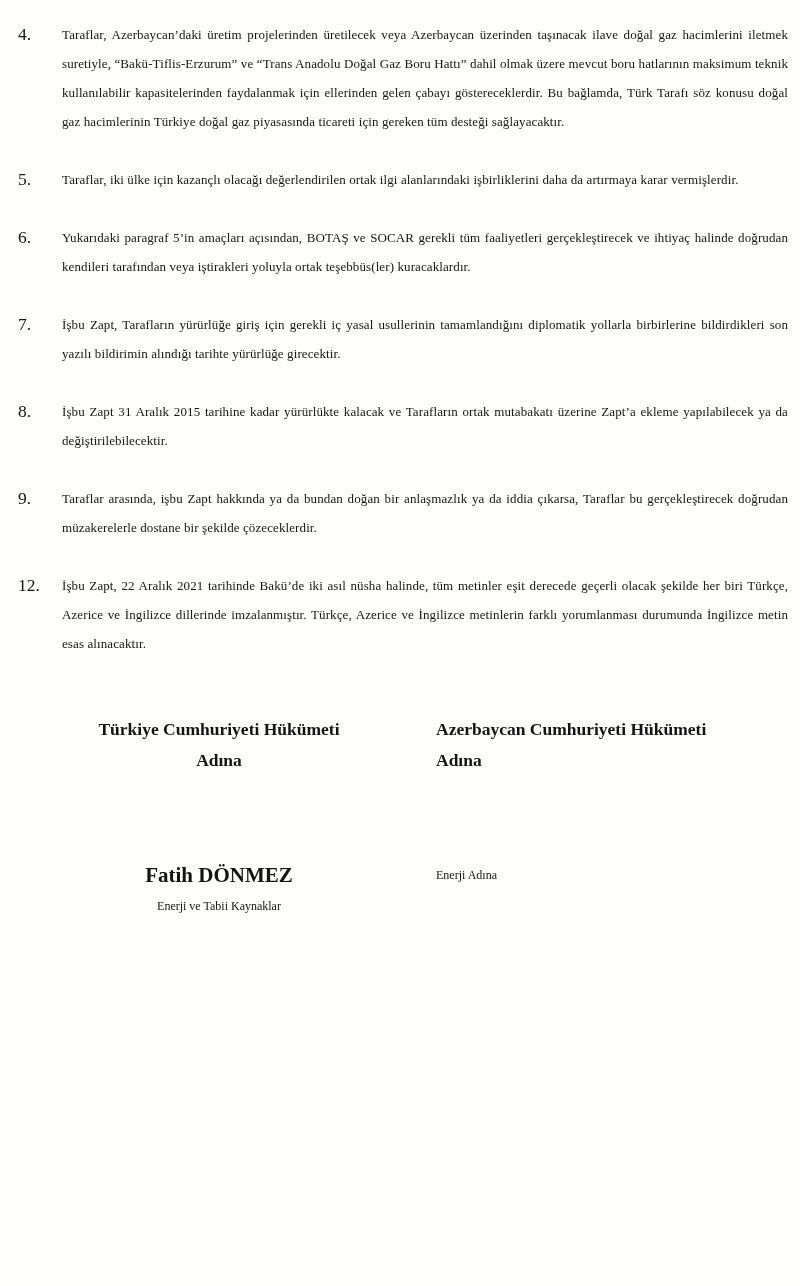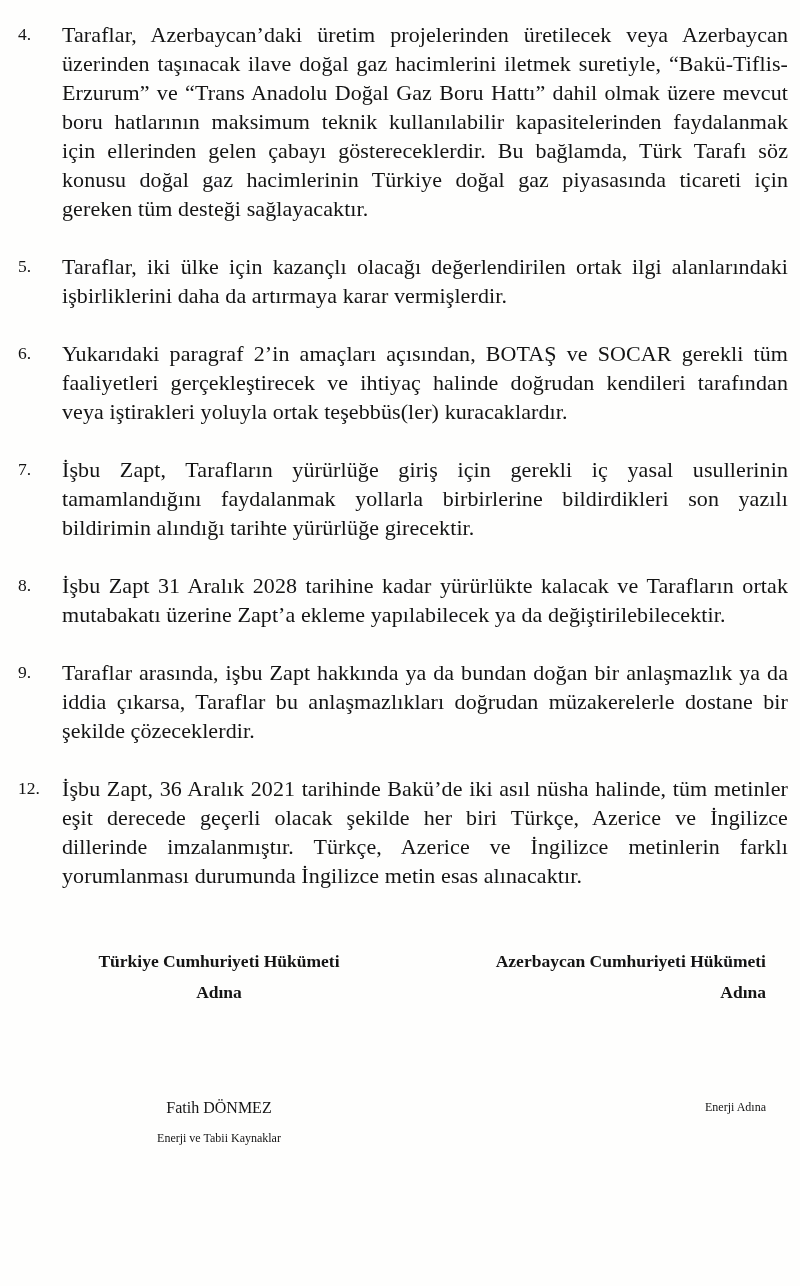--- a/index.html
+++ b/index.html
@@ -25,51 +25,51 @@
     margin-bottom: 29px;
   }
   .num {
     flex: 0 0 44px;
     font-size: 17.5px;
     line-height: 29px;
     padding-left: 2px;
   }
   .txt {
     flex: 1;
-    font-size: 22px;
+    font-size: 13px;
     line-height: 29px;
     text-align: justify;
     letter-spacing: 0.1px;
   }
   .sig-titles {
     margin-top: 56px;
     display: flex;
   }
   .sig-names {
     margin-top: 84px;
     display: flex;
   }
   .sig-col-left {
     margin-left: 48px;
     width: 310px;
     text-align: center;
   }
   .sig-col-right {
     margin-left: 62px;
     width: 330px;
-    text-align: right;
+    text-align: left;
   }
   .sig-org, .sig-behalf {
     font-weight: bold;
     font-size: 17.5px;
     line-height: 31px;
   }
   .sig-name {
-    font-weight: normal;
-    font-size: 16px;
+    font-weight: bold;
+    font-size: 21px;
     line-height: 31px;
   }
   .sig-role {
     font-size: 12px;
     line-height: 31px;
   }
 </style>
 </head>
 <body>
 
@@ -80,41 +80,41 @@
     <div class="txt">Taraflar, Azerbaycan’daki üretim projelerinden üretilecek veya Azerbaycan üzerinden taşınacak ilave doğal gaz hacimlerini iletmek suretiyle, “Bakü-Tiflis-Erzurum” ve “Trans Anadolu Doğal Gaz Boru Hattı” dahil olmak üzere mevcut boru hatlarının maksimum teknik kullanılabilir kapasitelerinden faydalanmak için ellerinden gelen çabayı göstereceklerdir. Bu bağlamda, Türk Tarafı söz konusu doğal gaz hacimlerinin Türkiye doğal gaz piyasasında ticareti için gereken tüm desteği sağlayacaktır.</div>
   </div>
 
   <div class="item">
     <span class="num">5.</span>
     <div class="txt">Taraflar, iki ülke için kazançlı olacağı değerlendirilen ortak ilgi alanlarındaki işbirliklerini daha da artırmaya karar vermişlerdir.</div>
   </div>
 
   <div class="item">
     <span class="num">6.</span>
-    <div class="txt">Yukarıdaki paragraf 2’in amaçları açısından, BOTAŞ ve SOCAR gerekli tüm faaliyetleri gerçekleştirecek ve ihtiyaç halinde doğrudan kendileri tarafından veya iştirakleri yoluyla ortak teşebbüs(ler) kuracaklardır.</div>
+    <div class="txt">Yukarıdaki paragraf 5’in amaçları açısından, BOTAŞ ve SOCAR gerekli tüm faaliyetleri gerçekleştirecek ve ihtiyaç halinde doğrudan kendileri tarafından veya iştirakleri yoluyla ortak teşebbüs(ler) kuracaklardır.</div>
   </div>
 
   <div class="item">
     <span class="num">7.</span>
-    <div class="txt">İşbu Zapt, Tarafların yürürlüğe giriş için gerekli iç yasal usullerinin tamamlandığını faydalanmak yollarla birbirlerine bildirdikleri son yazılı bildirimin alındığı tarihte yürürlüğe girecektir.</div>
+    <div class="txt">İşbu Zapt, Tarafların yürürlüğe giriş için gerekli iç yasal usullerinin tamamlandığını diplomatik yollarla birbirlerine bildirdikleri son yazılı bildirimin alındığı tarihte yürürlüğe girecektir.</div>
   </div>
 
   <div class="item">
     <span class="num">8.</span>
-    <div class="txt">İşbu Zapt 31 Aralık 2028 tarihine kadar yürürlükte kalacak ve Tarafların ortak mutabakatı üzerine Zapt’a ekleme yapılabilecek ya da değiştirilebilecektir.</div>
+    <div class="txt">İşbu Zapt 31 Aralık 2015 tarihine kadar yürürlükte kalacak ve Tarafların ortak mutabakatı üzerine Zapt’a ekleme yapılabilecek ya da değiştirilebilecektir.</div>
   </div>
 
   <div class="item">
     <span class="num">9.</span>
-    <div class="txt">Taraflar arasında, işbu Zapt hakkında ya da bundan doğan bir anlaşmazlık ya da iddia çıkarsa, Taraflar bu anlaşmazlıkları doğrudan müzakerelerle dostane bir şekilde çözeceklerdir.</div>
+    <div class="txt">Taraflar arasında, işbu Zapt hakkında ya da bundan doğan bir anlaşmazlık ya da iddia çıkarsa, Taraflar bu gerçekleştirecek doğrudan müzakerelerle dostane bir şekilde çözeceklerdir.</div>
   </div>
 
   <div class="item">
     <span class="num">12.</span>
-    <div class="txt">İşbu Zapt, 36 Aralık 2021 tarihinde Bakü’de iki asıl nüsha halinde, tüm metinler eşit derecede geçerli olacak şekilde her biri Türkçe, Azerice ve İngilizce dillerinde imzalanmıştır. Türkçe, Azerice ve İngilizce metinlerin farklı yorumlanması durumunda İngilizce metin esas alınacaktır.</div>
+    <div class="txt">İşbu Zapt, 22 Aralık 2021 tarihinde Bakü’de iki asıl nüsha halinde, tüm metinler eşit derecede geçerli olacak şekilde her biri Türkçe, Azerice ve İngilizce dillerinde imzalanmıştır. Türkçe, Azerice ve İngilizce metinlerin farklı yorumlanması durumunda İngilizce metin esas alınacaktır.</div>
   </div>
 
   <div class="sig-titles">
     <div class="sig-col-left">
       <div class="sig-org">Türkiye Cumhuriyeti Hükümeti</div>
       <div class="sig-behalf">Adına</div>
     </div>
     <div class="sig-col-right">
       <div class="sig-org">Azerbaycan Cumhuriyeti Hükümeti</div>
       <div class="sig-behalf">Adına</div>

